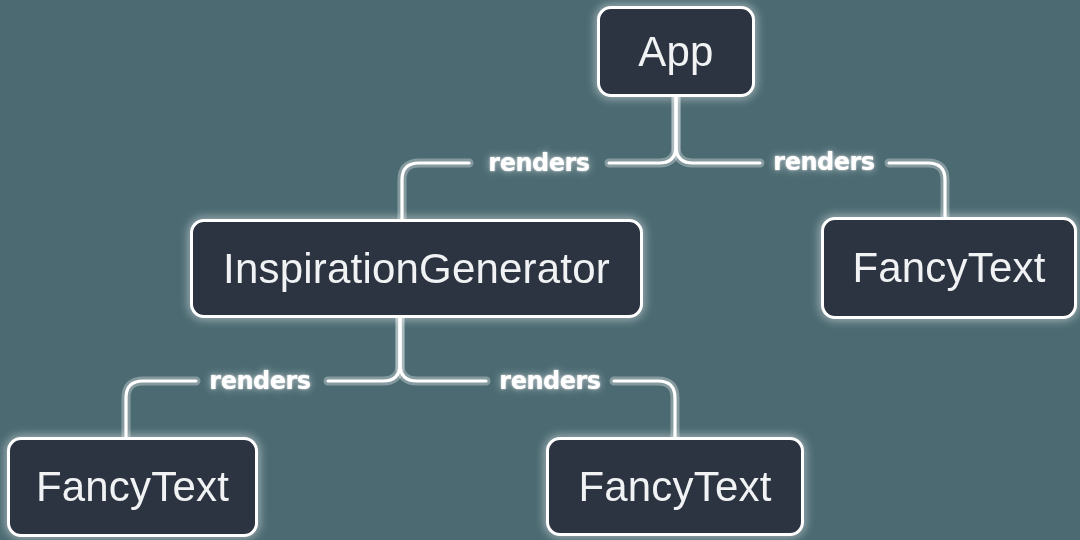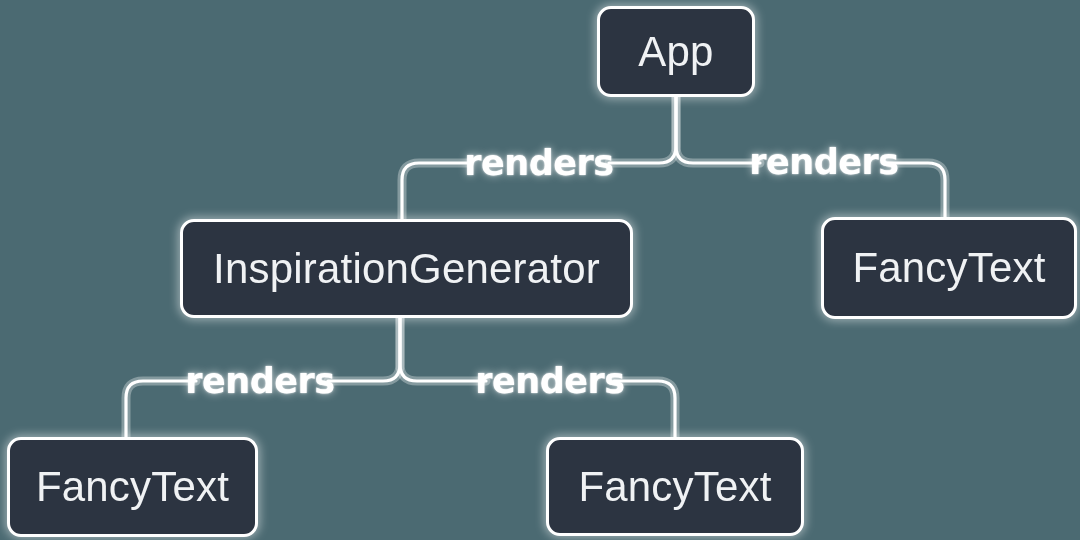--- a/index.html
+++ b/index.html
@@ -53,29 +53,29 @@
     font-weight: 400;
     letter-spacing: 0.2px;
     white-space: nowrap;
   }
   .edge-label {
     position: absolute;
     transform: translate(-50%, -50%);
     color: var(--stroke);
     font-family: "DejaVu Sans", sans-serif;
     font-weight: 700;
-    font-size: 35px;
+    font-size: 24px;
     letter-spacing: -0.5px;
     white-space: nowrap;
     text-shadow: 0 0 2px rgba(255,255,255,0.9), 0 0 9px rgba(255,255,255,0.65);
     padding: 0 6px;
   }
   
   .node-app                   { left: 597px; top: 6px;   width: 158px; height: 91px; }
-  .node-inspiration-generator { left: 180px; top: 219px; width: 453px; height: 99px; }
+  .node-inspiration-generator { left: 190px; top: 219px; width: 453px; height: 99px; }
   .node-fancy-text-top        { left: 821px; top: 217px; width: 256px; height: 102px; }
   .node-fancy-text-bottom     { left: 7px;   top: 437px; width: 251px; height: 100px; }
   .node-copyright             { left: 546px; top: 437px; width: 258px; height: 99px; }
   
   .edge-label-1 { left: 539px; top: 163px; }
   .edge-label-2 { left: 824px; top: 162px; }
   .edge-label-3 { left: 260px; top: 381px; }
   .edge-label-4 { left: 550px; top: 381px; }
 </style>
 </head>

